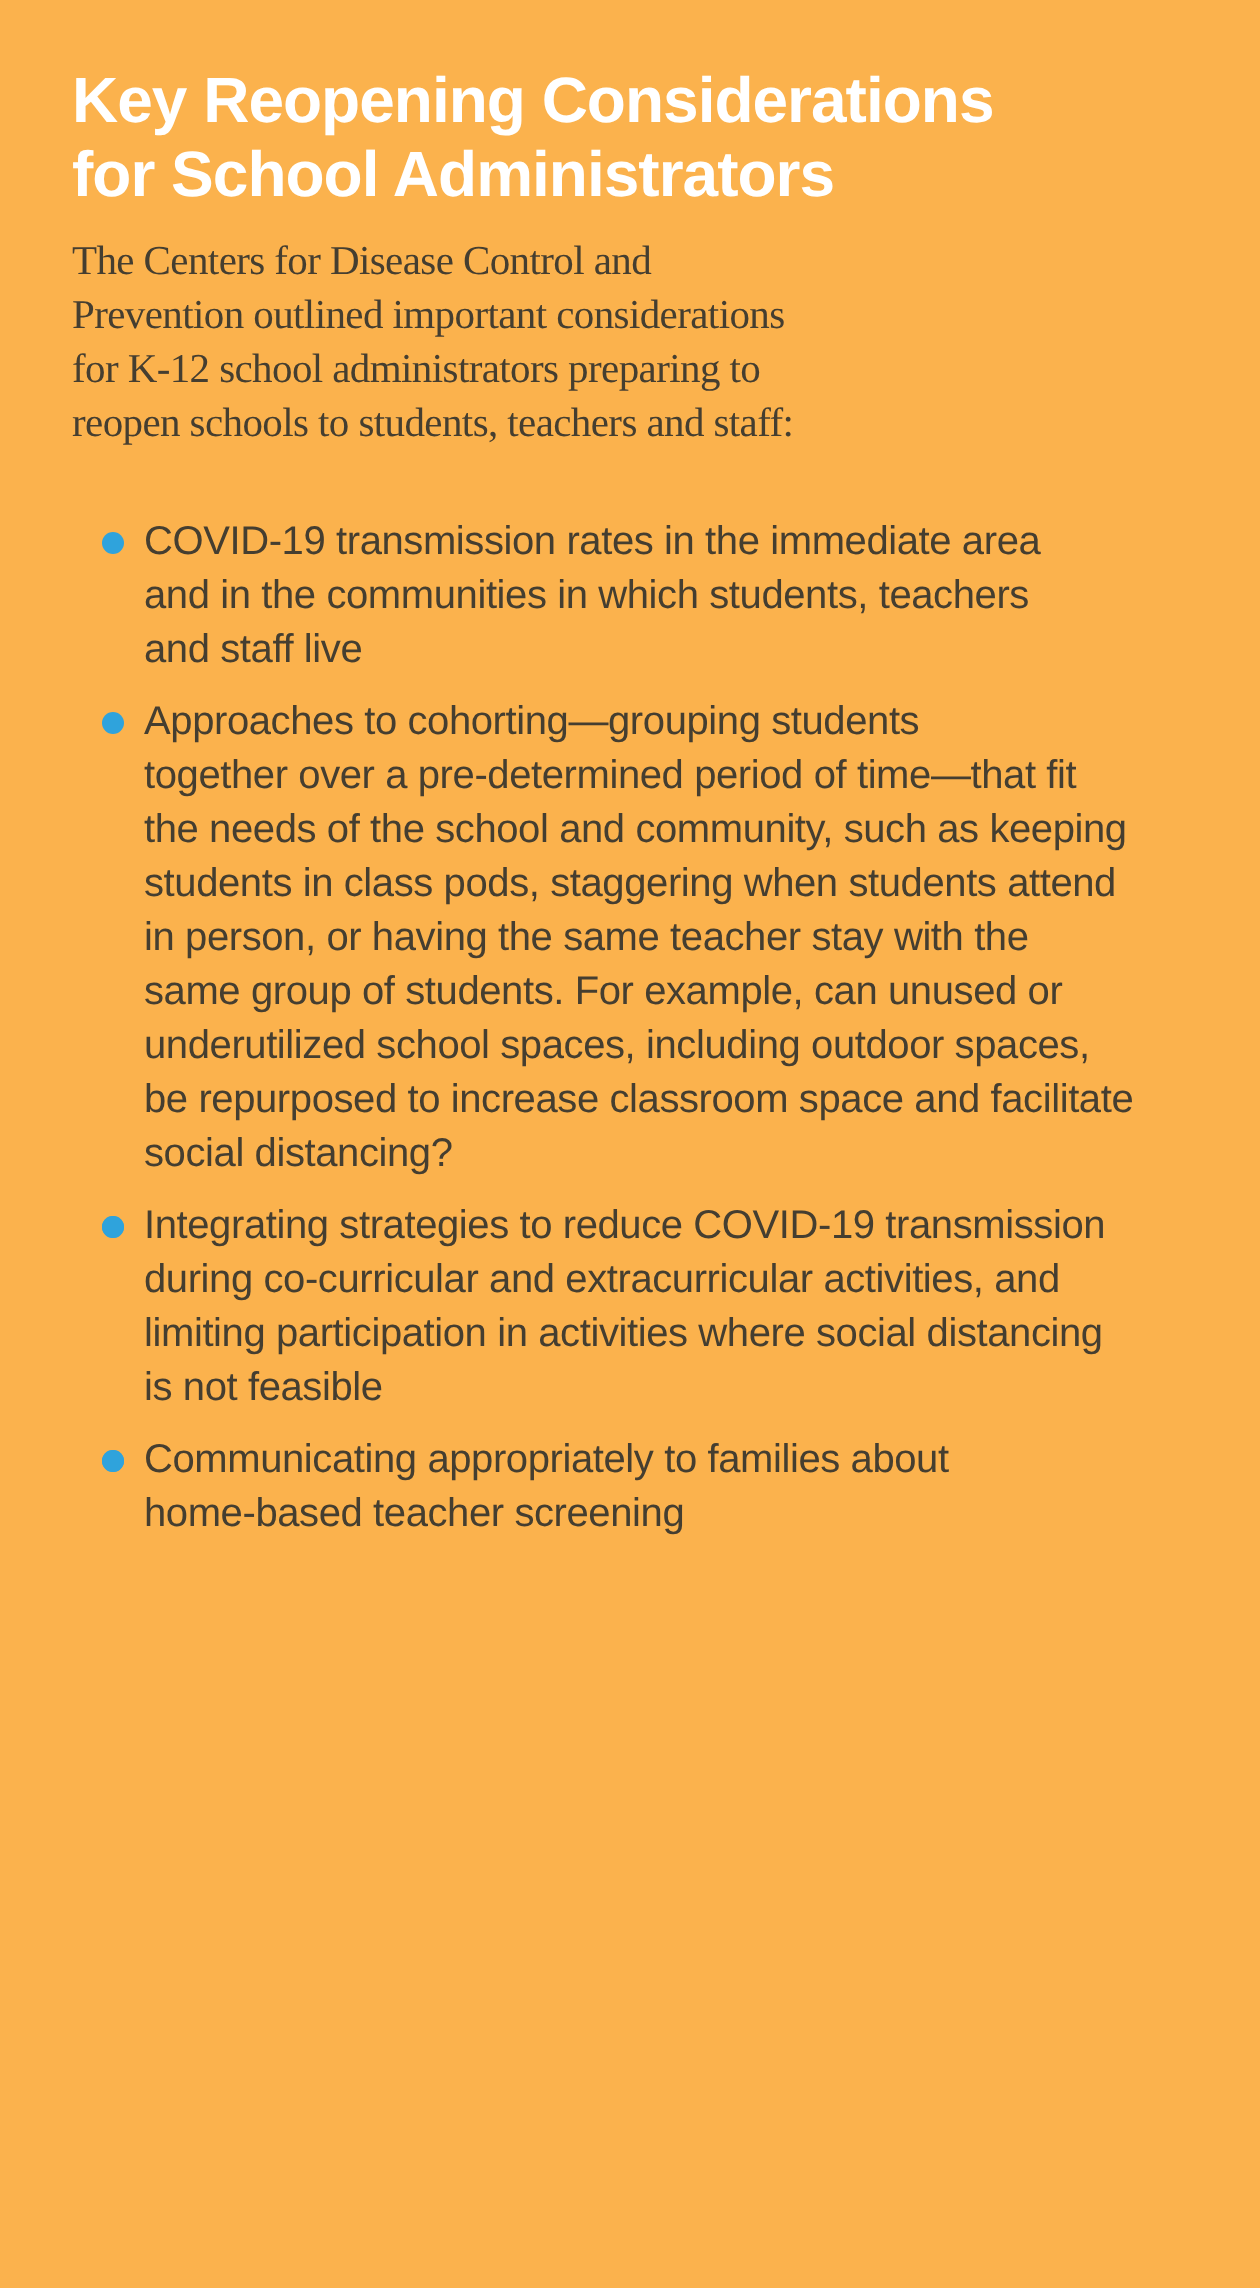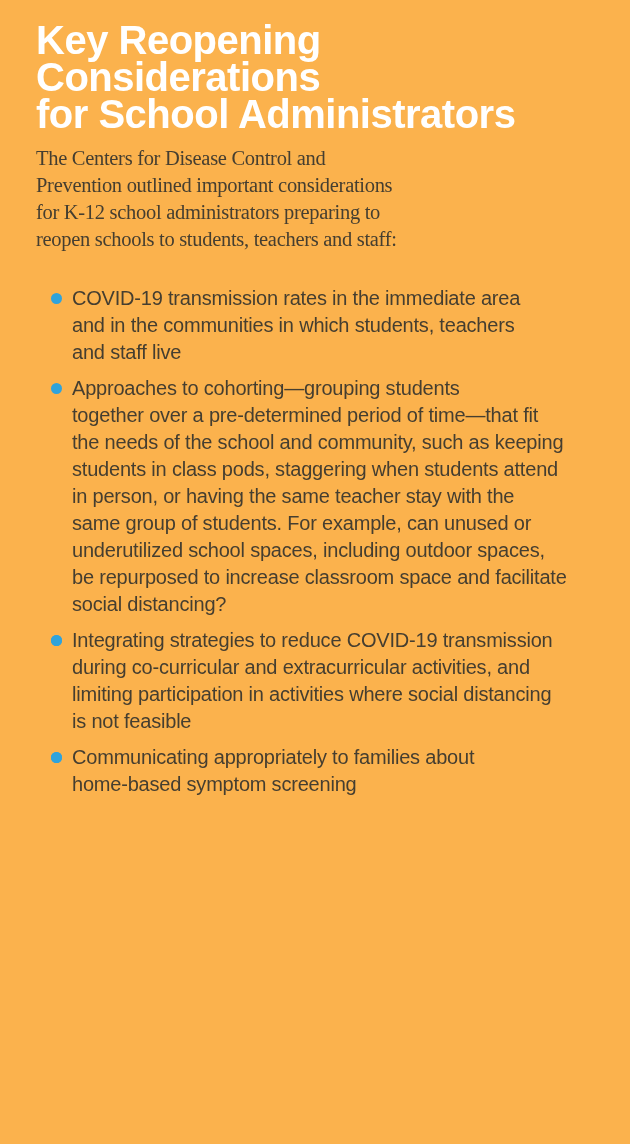--- a/index.html
+++ b/index.html
@@ -13,23 +13,23 @@
   body {
     background: var(--bg, #FBB24D);
   }
   .panel {
     box-sizing: border-box;
     width: 630px;
     height: 1144px;
     padding: 20px 20px 0 36px;
   }
   .title {
-    margin: 2px 0 12px 0;
+    margin: 12px 0 12px 0;
     color: var(--title-color, #FFFFFF);
-    font-size: 40px;
+    font-size: 32px;
     line-height: 37px;
     font-weight: bold;
     letter-spacing: -0.5px;
     white-space: pre-line;
   }
   .intro {
     margin: 0 0 32px 0;
     color: var(--text-color, #453E30);
     font-size: 20.5px;
     line-height: 27px;
@@ -87,15 +87,15 @@
 underutilized school spaces, including outdoor spaces,
 be repurposed to increase classroom space and facilitate
 social distancing?</span></li>
       <li><span class="dot"></span></li>
       <li><span class="dot"></span><span>Integrating strategies to reduce COVID-19 transmission
 during co-curricular and extracurricular activities, and
 limiting participation in activities where social distancing
 is not feasible</span></li>
       <li><span class="dot"></span></li>
       <li><span class="dot"></span><span>Communicating appropriately to families about
-home-based symptom screening</span></li>
+home-based teacher screening</span></li>
     </ul>
 </div>
 
 </body></html>

